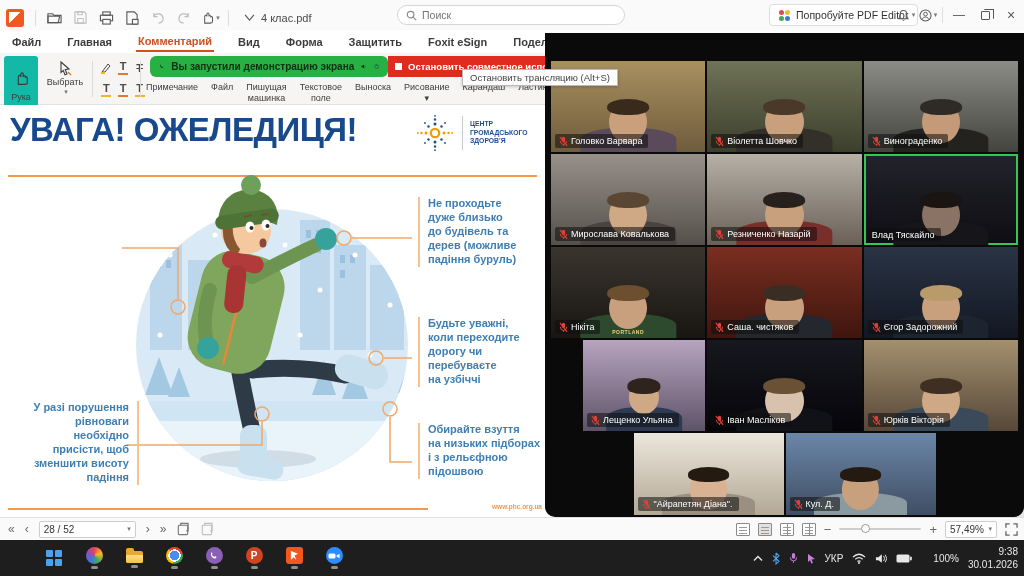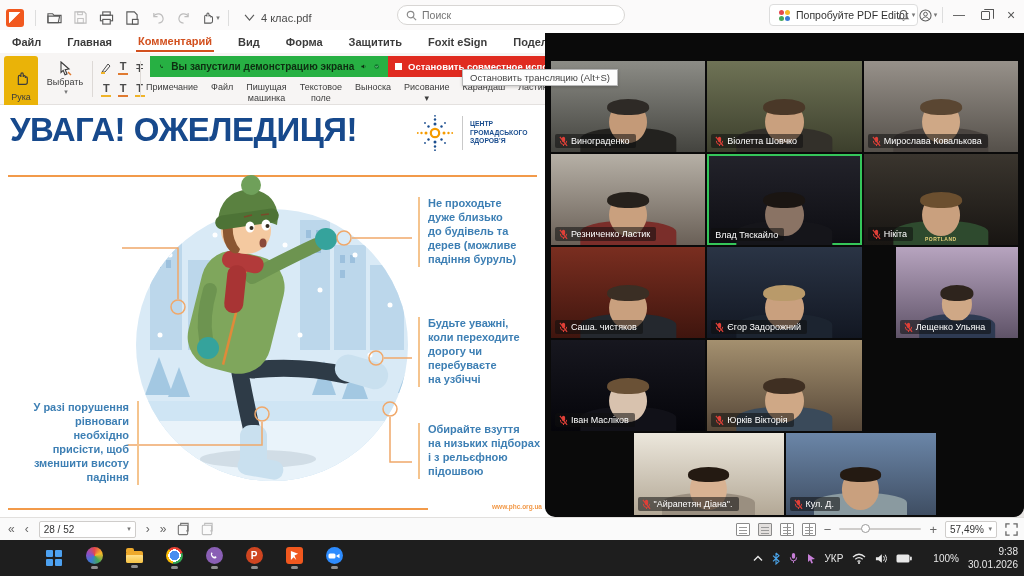--- a/index.html
+++ b/index.html
@@ -25,31 +25,31 @@
   .restore-box { width:9px; height:9px; border:1px solid #555; border-radius:1px; position:relative; }
   .restore-box::before { content:""; position:absolute; left:2px; top:-3px; width:9px; height:9px; border:1px solid #555; border-left:none; border-bottom:none; border-radius:1px; }
 
   
   .menubar { position:absolute; left:0; top:30px; width:1024px; height:23px; background:#fff; display:flex; align-items:center; gap:22px; padding:0 10px; }
   .menu-item { font-size:11px; color:#3c3c3c; font-weight:bold; padding:3px 2px; white-space:nowrap; }
   .menu-item.active { color:#d2501e; border-bottom:2px solid #d2501e; }
 
   
   .toolbar { position:absolute; left:0; top:53px; width:1024px; height:52px; background:#f7f5f4; border-bottom:1px solid #e4e1df; }
-  .btn-hand { position:absolute; left:4px; top:3px; width:34px; height:59px; background:#eab308; border-radius:3px; display:flex; flex-direction:column; align-items:center; justify-content:center; gap:5px; font-size:9px; color:#3c3c3c; }
+  .btn-hand { position:absolute; left:4px; top:3px; width:34px; height:59px; background:#14b8a6; border-radius:3px; display:flex; flex-direction:column; align-items:center; justify-content:center; gap:5px; font-size:9px; color:#3c3c3c; }
   .btn-select { position:absolute; left:42px; top:3px; width:46px; height:45px; display:flex; flex-direction:column; align-items:center; justify-content:center; gap:1px; font-size:9px; color:#3c3c3c; }
   .vsep { position:absolute; top:8px; width:1px; height:36px; background:#ddd9d6; }
   .markup-grid { position:absolute; left:98px; top:4px; width:50px; height:44px; display:grid; grid-template-columns:repeat(3,1fr); grid-template-rows:1fr 1fr; }
   .mk { display:flex; align-items:center; justify-content:center; font-size:11px; color:#4a4a4a; font-weight:bold; flex-direction:column; line-height:1; }
   .mk i { display:block; width:10px; height:2px; margin-top:1px; }
   .tb-labels { position:absolute; left:146px; top:29px; display:flex; gap:13px; font-size:9px; color:#3c3c3c; white-space:pre-line; text-align:center; line-height:1.2; }
   .tb-labels .grey-chip { background:#e7e3e0; padding:0 3px; border-radius:2px; }
 
   
-  .banner-green { position:absolute; left:150px; top:56px; width:238px; height:21px; background:#27b043; display:flex; align-items:center; gap:7px; padding:0 9px; z-index:30; }
+  .banner-green { position:absolute; left:150px; top:56px; width:238px; height:21px; background:#27b043; display:flex; align-items:center; gap:7px; padding:0 9px; z-index:30;border-radius:6px; }
   .banner-green .txt { font-size:10px; font-weight:bold; color:#0d2e11; flex:1; text-align:center; white-space:nowrap; }
   .banner-red { position:absolute; left:388px; top:56px; width:157px; height:21px; background:#e02b20; display:flex; align-items:center; gap:6px; padding:0 7px; overflow:hidden; z-index:30; }
   .banner-red .sq { width:7px; height:7px; background:#fff; flex:0 0 auto; }
   .banner-red .txt { font-size:9.5px; font-weight:bold; color:#fff; white-space:nowrap; }
   .share-tooltip { position:absolute; left:462px; top:69px; z-index:60; background:#fdfdfd; border:1px solid #b9b9b9; padding:2px 7px; font-size:9.5px; color:#444; white-space:nowrap; box-shadow:0 1px 3px rgba(0,0,0,.2); }
 
   
   .docarea { position:absolute; left:0; top:105px; width:1024px; height:412px; background:#e8e6e4;padding-left:12px; }
   .page { position:absolute; left:0; top:0; width:560px; height:412px; background:#fff; overflow:hidden; }
   .doc-title { position:absolute; left:10px; top:6px; font-size:33px; font-weight:bold; color:#17498c; letter-spacing:-.5px; }
@@ -486,52 +486,68 @@
         <span class="caret">▾</span>
       </span>
       <svg width="13" height="13" viewBox="0 0 14 14">
           <path d="M1 5 V1 h4 M9 1 h4 v4 M13 9 v4 h-4 M5 13 H1 V9" fill="none" stroke="#666" stroke-width="1.4"></path>
         </svg>
     </div>
   </div>
 
   <div class="video-window">
     <div class="vgrid">
+        <div class="tile" style="background: linear-gradient(rgb(168, 144, 95), rgb(111, 92, 60)); --skin: #caa07c; --hair: #3a2a1c; --shirt: #5a4a5a;">
+          <div class="person">
+            <div class="body"></div>
+            <div class="head"></div>
+            <div class="hair"></div>
+          </div>
+          <div class="nametag">
+            <svg width="9" height="11" viewBox="0 0 10 12">
+              <rect x="3.2" y="0.8" width="3.6" height="5.8" rx="1.8" fill="#e04038"></rect>
+              <path d="M1.5 5.3 a3.5 4 0 0 0 7 0" stroke="#e04038" fill="none" stroke-width="1.1"></path>
+              <line x1="5" y1="9.2" x2="5" y2="11" stroke="#e04038" stroke-width="1.1"></line>
+              <line x1="1" y1="0.8" x2="9" y2="10.8" stroke="#e04038" stroke-width="1.3"></line>
+            </svg>
+            <span>Головко Варвара</span>
+          </div>
+        </div>
+        <div class="tile" style="background: linear-gradient(rgb(111, 115, 86), rgb(60, 63, 44)); --skin: #c9a07e; --hair: #4a3828; --shirt: #33302a;">
+          <div class="person">
+            <div class="body"></div>
+            <div class="head"></div>
+            <div class="hair"></div>
+          </div>
+          <div class="nametag">
+            <svg width="9" height="11" viewBox="0 0 10 12">
+              <rect x="3.2" y="0.8" width="3.6" height="5.8" rx="1.8" fill="#e04038"></rect>
+              <path d="M1.5 5.3 a3.5 4 0 0 0 7 0" stroke="#e04038" fill="none" stroke-width="1.1"></path>
+              <line x1="5" y1="9.2" x2="5" y2="11" stroke="#e04038" stroke-width="1.1"></line>
+              <line x1="1" y1="0.8" x2="9" y2="10.8" stroke="#e04038" stroke-width="1.3"></line>
+            </svg>
+            <span>Віолетта Шовчко</span>
+          </div>
+        </div>
         <div class="tile" style="background: linear-gradient(rgb(140, 140, 134), rgb(68, 68, 63)); --skin: #c49a78; --hair: #2e2a26; --shirt: #23221f;">
           <div class="person">
             <div class="body"></div>
             <div class="head"></div>
             <div class="hair"></div>
           </div>
           <div class="nametag">
             <svg width="9" height="11" viewBox="0 0 10 12">
               <rect x="3.2" y="0.8" width="3.6" height="5.8" rx="1.8" fill="#e04038"></rect>
               <path d="M1.5 5.3 a3.5 4 0 0 0 7 0" stroke="#e04038" fill="none" stroke-width="1.1"></path>
               <line x1="5" y1="9.2" x2="5" y2="11" stroke="#e04038" stroke-width="1.1"></line>
               <line x1="1" y1="0.8" x2="9" y2="10.8" stroke="#e04038" stroke-width="1.3"></line>
             </svg>
             <span>Винограденко</span>
           </div>
         </div>
-        <div class="tile" style="background: linear-gradient(rgb(111, 115, 86), rgb(60, 63, 44)); --skin: #c9a07e; --hair: #4a3828; --shirt: #33302a;">
-          <div class="person">
-            <div class="body"></div>
-            <div class="head"></div>
-            <div class="hair"></div>
-          </div>
-          <div class="nametag">
-            <svg width="9" height="11" viewBox="0 0 10 12">
-              <rect x="3.2" y="0.8" width="3.6" height="5.8" rx="1.8" fill="#e04038"></rect>
-              <path d="M1.5 5.3 a3.5 4 0 0 0 7 0" stroke="#e04038" fill="none" stroke-width="1.1"></path>
-              <line x1="5" y1="9.2" x2="5" y2="11" stroke="#e04038" stroke-width="1.1"></line>
-              <line x1="1" y1="0.8" x2="9" y2="10.8" stroke="#e04038" stroke-width="1.3"></line>
-            </svg>
-            <span>Віолетта Шовчко</span>
-          </div>
-        </div>
         <div class="tile" style="background: linear-gradient(rgb(151, 145, 138), rgb(85, 80, 74)); --skin: #cfa886; --hair: #5a4632; --shirt: #4a4440;">
           <div class="person">
             <div class="body"></div>
             <div class="head"></div>
             <div class="hair"></div>
           </div>
           <div class="nametag">
             <svg width="9" height="11" viewBox="0 0 10 12">
               <rect x="3.2" y="0.8" width="3.6" height="5.8" rx="1.8" fill="#e04038"></rect>
               <path d="M1.5 5.3 a3.5 4 0 0 0 7 0" stroke="#e04038" fill="none" stroke-width="1.1"></path>
@@ -547,21 +563,21 @@
             <div class="head"></div>
             <div class="hair"></div>
           </div>
           <div class="nametag">
             <svg width="9" height="11" viewBox="0 0 10 12">
               <rect x="3.2" y="0.8" width="3.6" height="5.8" rx="1.8" fill="#e04038"></rect>
               <path d="M1.5 5.3 a3.5 4 0 0 0 7 0" stroke="#e04038" fill="none" stroke-width="1.1"></path>
               <line x1="5" y1="9.2" x2="5" y2="11" stroke="#e04038" stroke-width="1.1"></line>
               <line x1="1" y1="0.8" x2="9" y2="10.8" stroke="#e04038" stroke-width="1.3"></line>
             </svg>
-            <span>Резниченко Ластик</span>
+            <span>Резниченко Назарій</span>
           </div>
         </div>
         <div class="tile active" style="background: linear-gradient(rgb(35, 35, 43), rgb(13, 13, 18)); --skin: #8a7364; --hair: #1a1512; --shirt: #15151a;">
           <div class="person">
             <div class="body"></div>
             <div class="head"></div>
             <div class="hair"></div>
           </div>
           <div class="nametag">
             <span>Влад Тяскайло</span>

